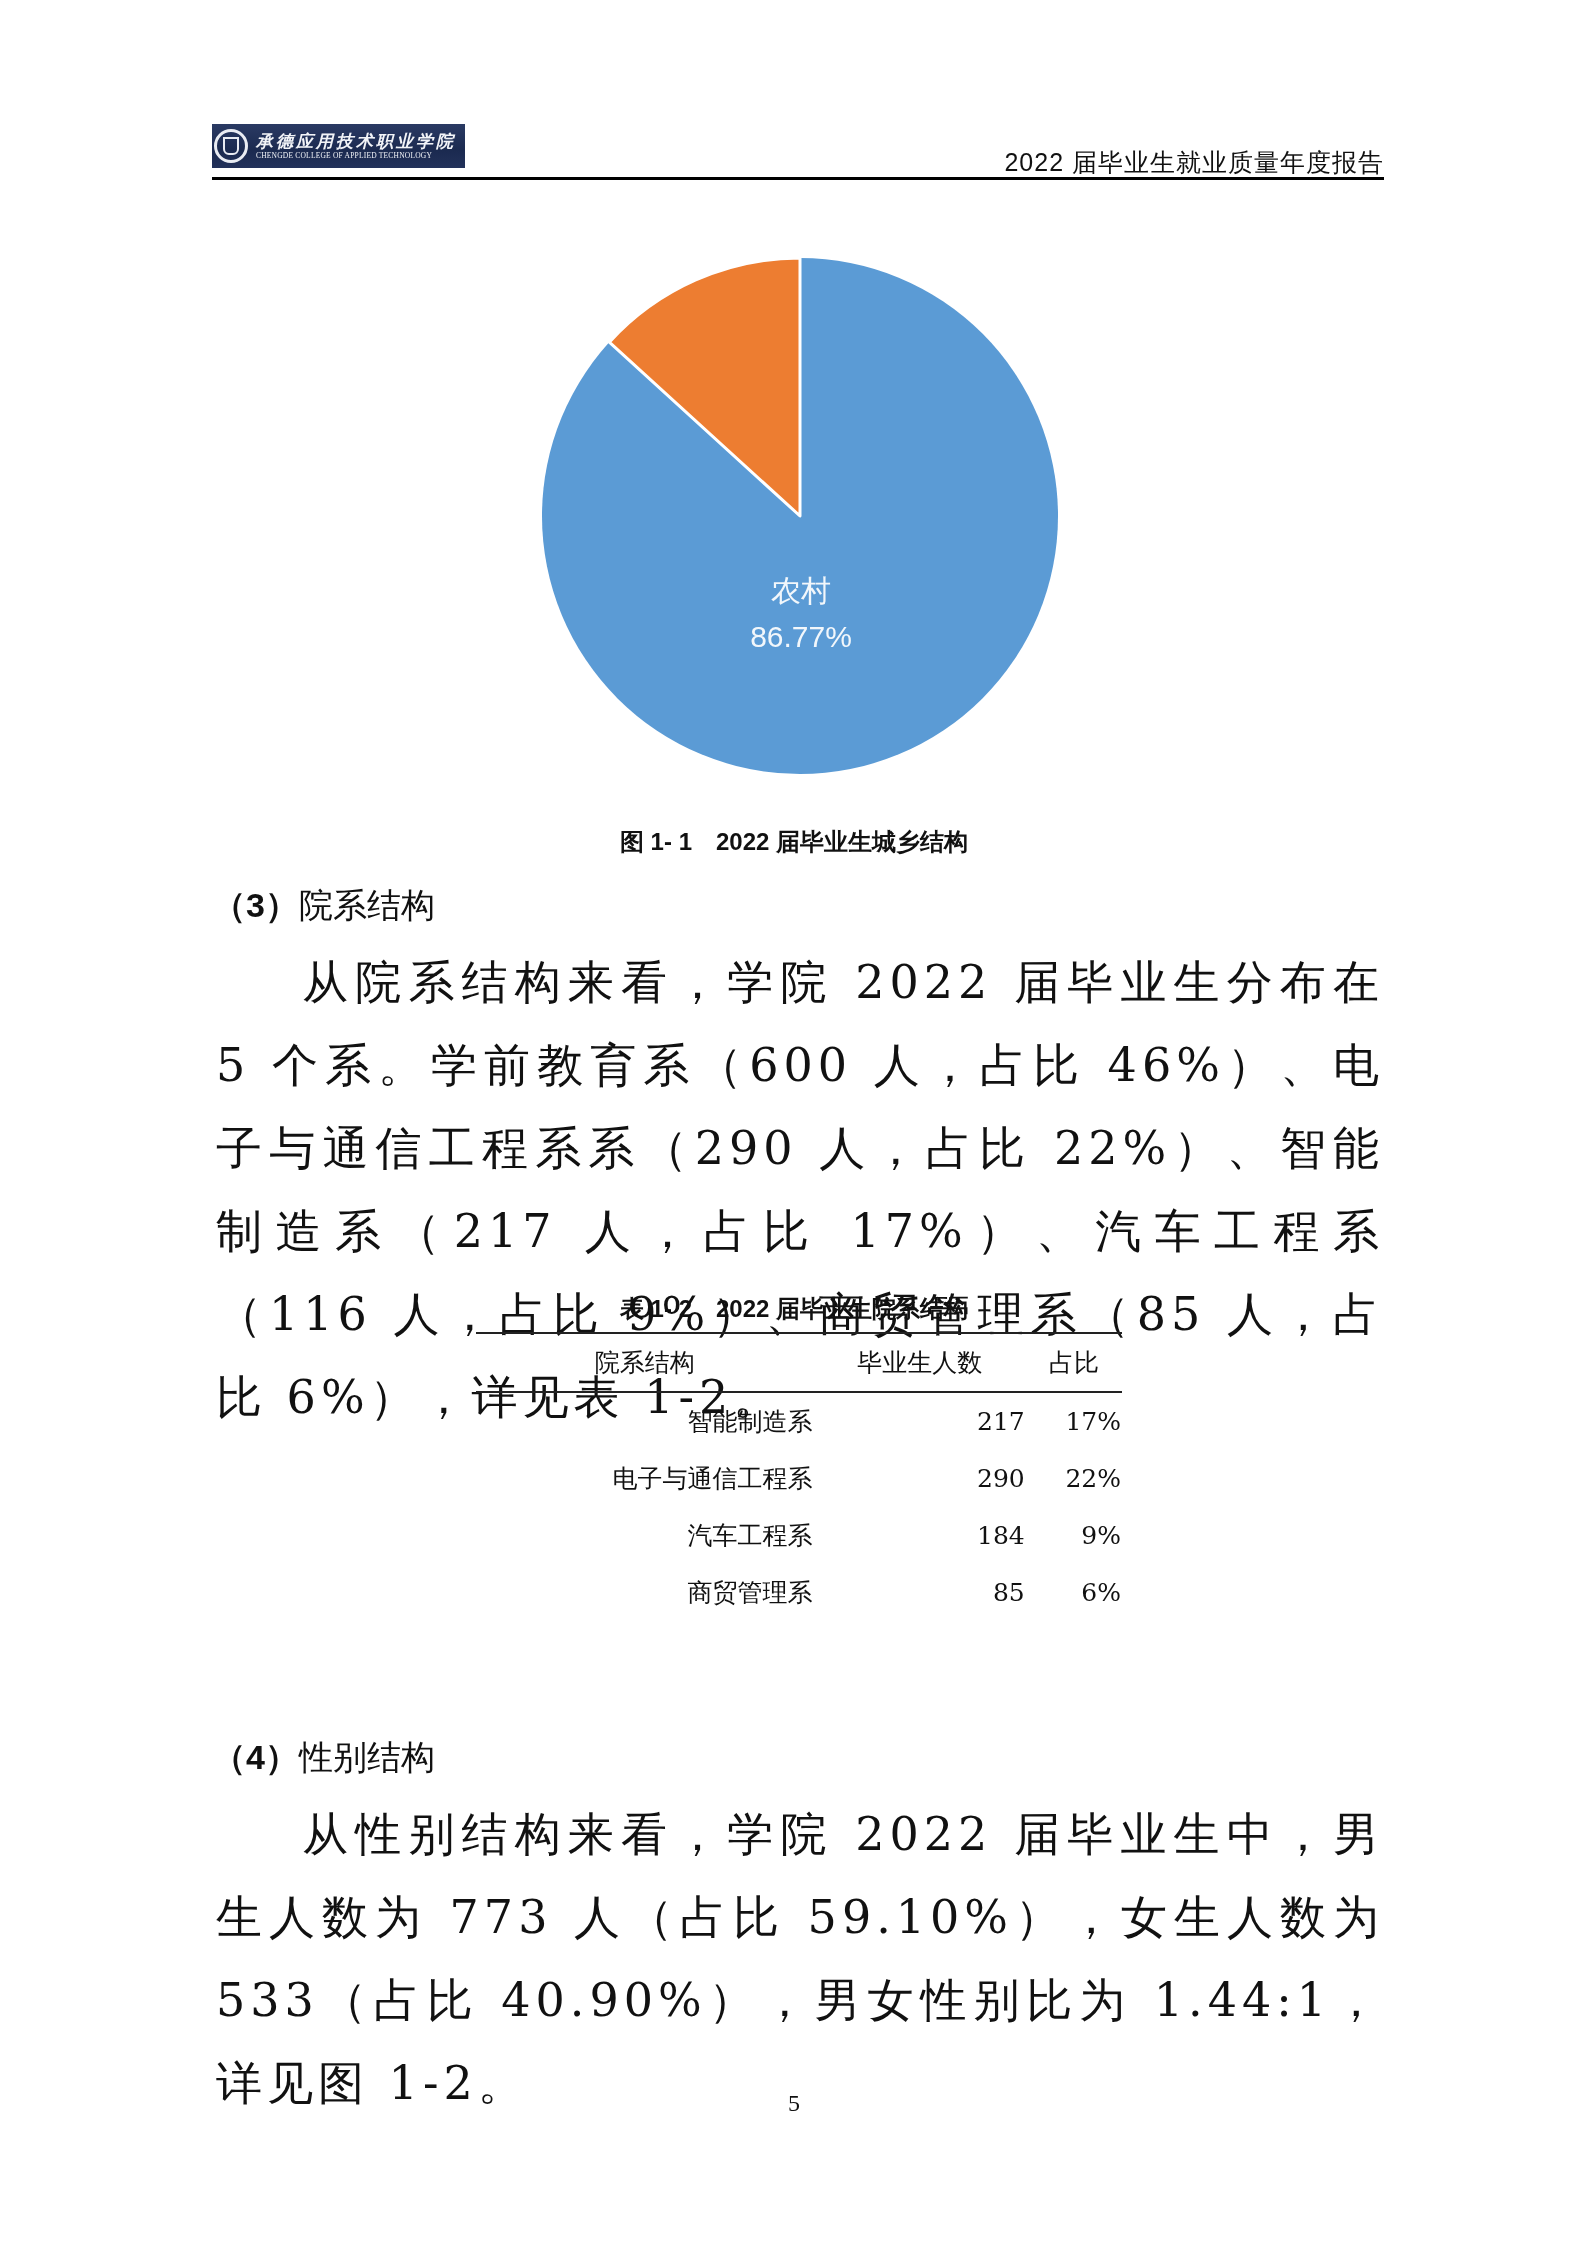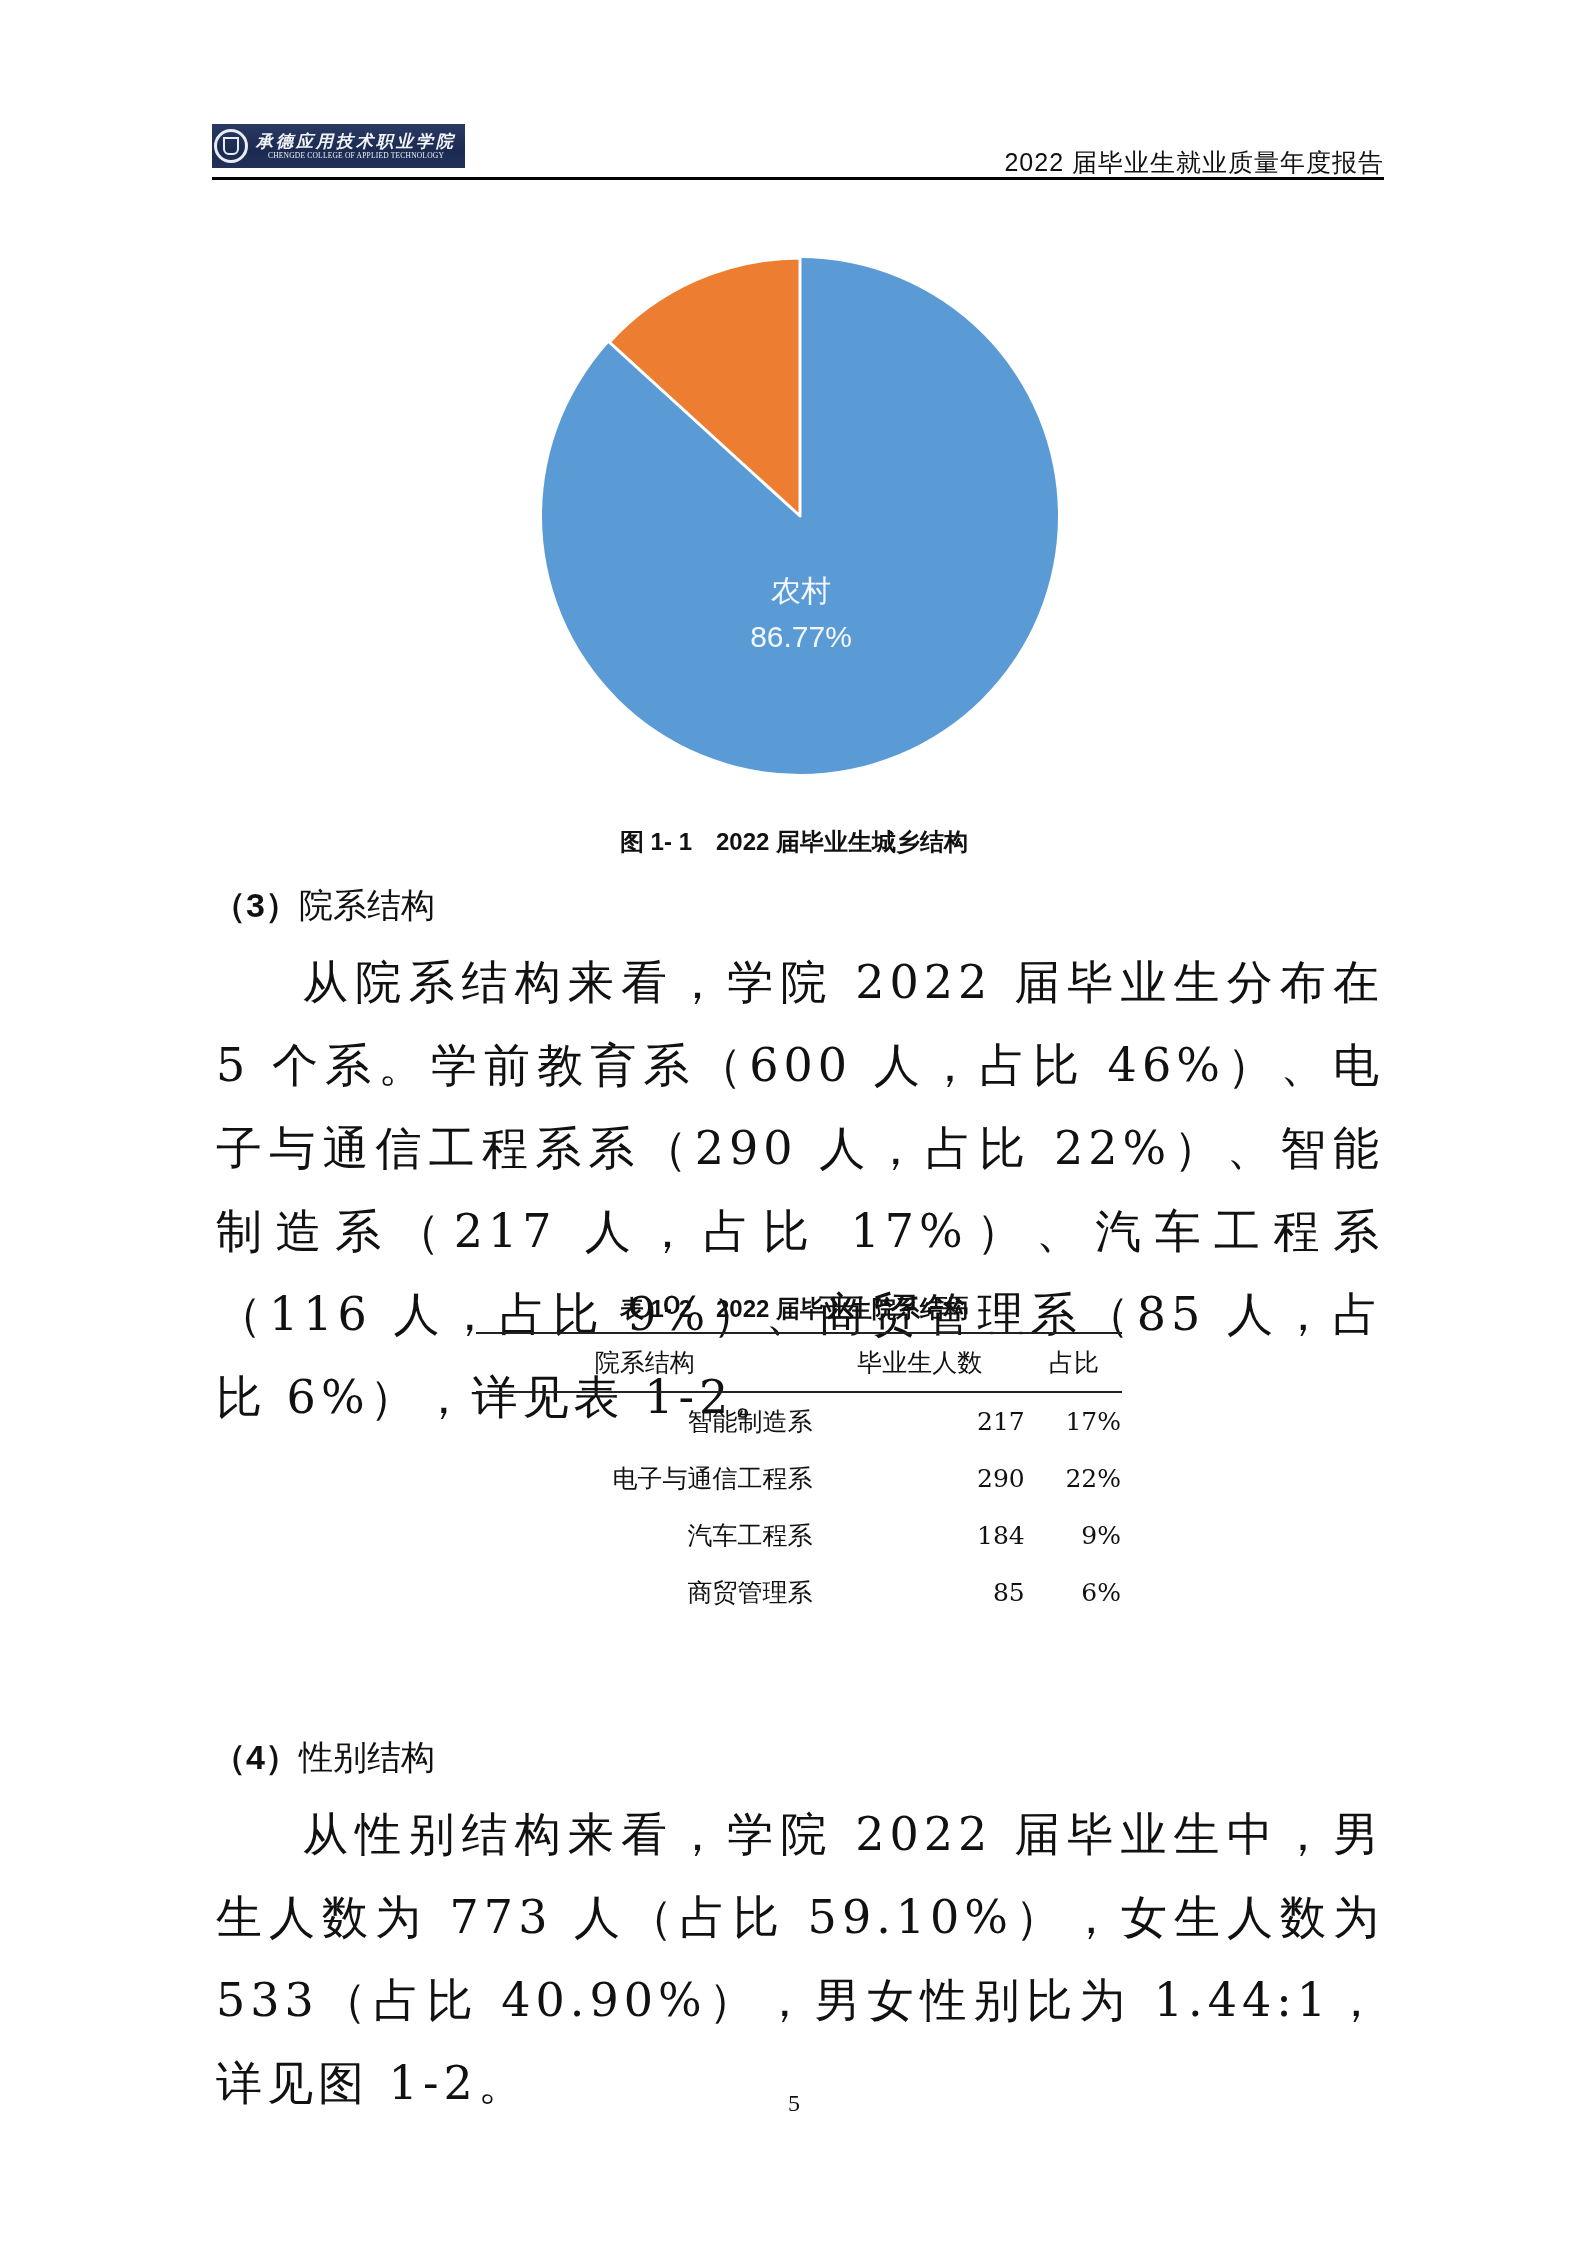--- a/index.html
+++ b/index.html
@@ -7,21 +7,21 @@
          font-family: "DejaVu Serif", "Liberation Serif", serif; color: #111; }
   .abs { position: absolute; }
   .logo { left: 212px; top: 124px; width: 253px; height: 44px;
           background: linear-gradient(180deg, #2a3a63 0%, #1b2a50 60%, #22315a 100%);
           display: flex; align-items: center; box-sizing: border-box; padding-left: 2px; }
   .logo .emblem { width: 34px; height: 34px; border-radius: 50%; border: 3px solid #e9ecf3;
                   box-sizing: border-box; display: flex; align-items: center; justify-content: center; }
   .logo .emblem .shield { width: 12px; height: 14px; border: 2px solid #e9ecf3; border-radius: 0 0 6px 6px; }
   .logo .txt { margin-left: 8px; color: #f2f4f8; display: flex; flex-direction: column; }
   .logo .cn { font-family: "DejaVu Serif", serif; font-size: 17px; font-style: italic; font-weight: bold; letter-spacing: 3px; line-height: 20px; }
-  .logo .en { font-family: "Liberation Serif", serif; font-size: 7.5px; letter-spacing: 0.2px; line-height: 10px; text-align: center; }
+  .logo .en { font-family: "Liberation Serif", serif; font-size: 7.5px; letter-spacing: 0.2px; line-height: 10px; }
   .header-title { right: 204px; top: 146px; font-family: "Liberation Sans", sans-serif; font-size: 25px; letter-spacing: 1px; }
   .header-rule { left: 212px; top: 177px; width: 1172px; height: 3px; background: #000; }
   .pie { left: 540px; top: 256px; width: 520px; height: 520px; }
   .pie-label { color: #ffffff; font-family: "Liberation Sans", sans-serif; text-align: center; font-size: 30px; line-height: 46px; opacity: 0.92; }
   .caption { font-family: "Liberation Sans", sans-serif; font-weight: bold; font-size: 24px; left: 0; width: 1588px; text-align: center; }
   .section-h { left: 212px; font-size: 34px; font-family: "Liberation Sans", "DejaVu Sans", sans-serif; }
   .section-h b { font-weight: bold; }
   .para { left: 216px; width: 1168px; font-size: 46px; line-height: 83px; letter-spacing: 5px; text-align: justify; }
   .para .indent { display: inline-block; width: 84px; }
   table.dept { position: absolute; left: 476px; top: 1332px; width: 646px; border-collapse: collapse;

